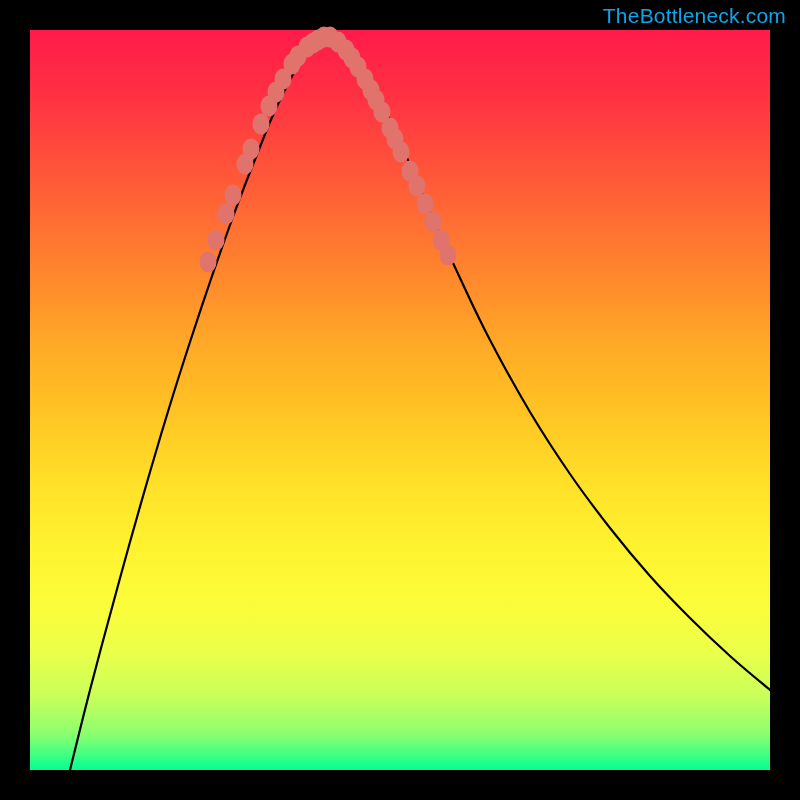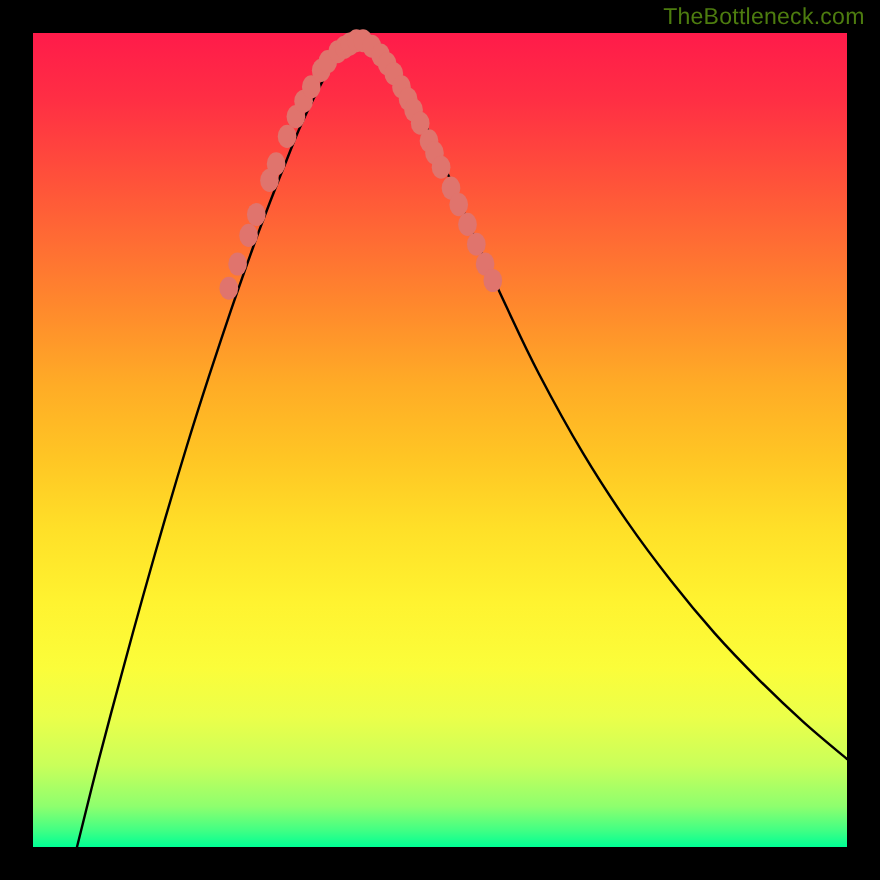--- a/index.html
+++ b/index.html
@@ -41,21 +41,21 @@
       #40ff84 98%,
       #00ff95 100%
     );
   }
   .watermark {
     position: absolute;
     top: 4px;
     right: 14px;
     font-family: Arial, Helvetica, sans-serif;
     font-size: 21px;
-    color: #4d7c0f;
+    color: #0ea5e9;
     letter-spacing: 0.2px;
     user-select: none;
   }
   svg.curve {
     position: absolute;
     left: 0;
     top: 0;
     width: 740px;
     height: 740px;
     overflow: visible;

